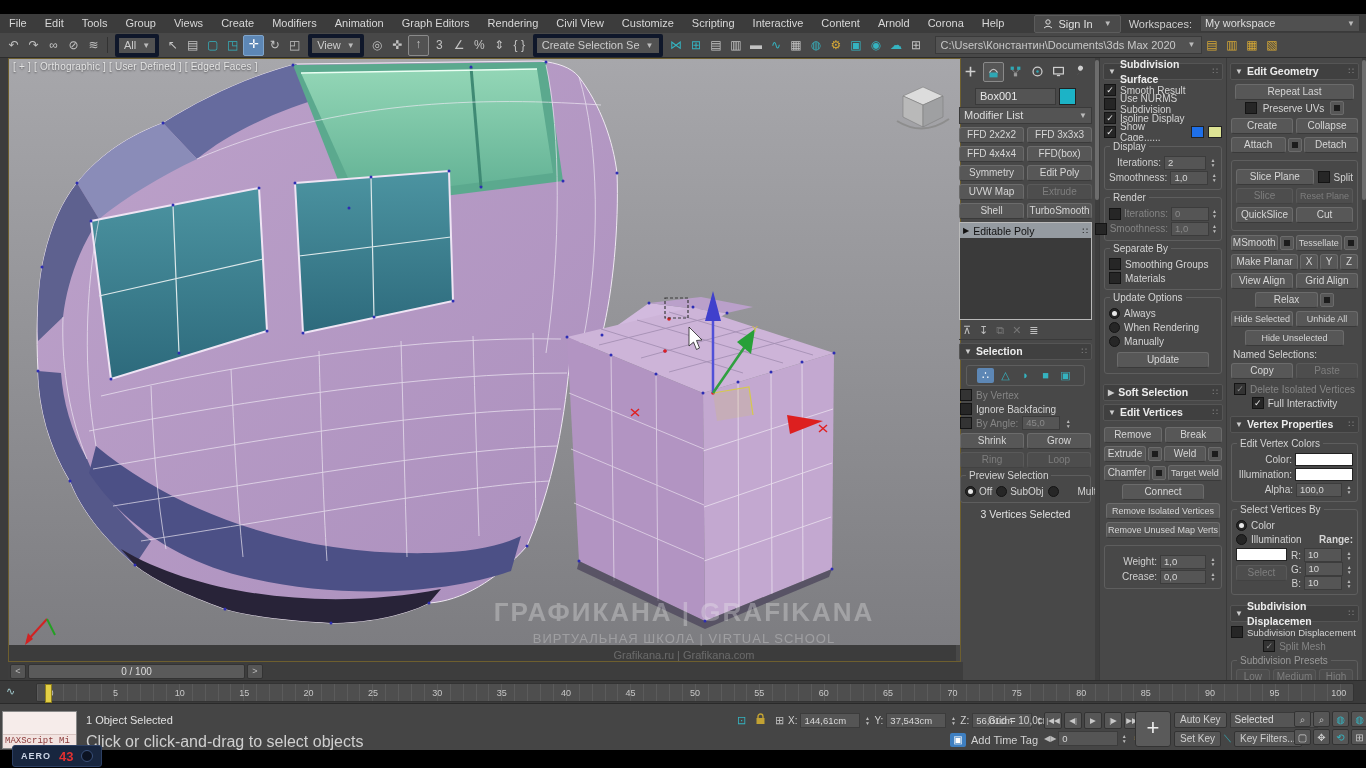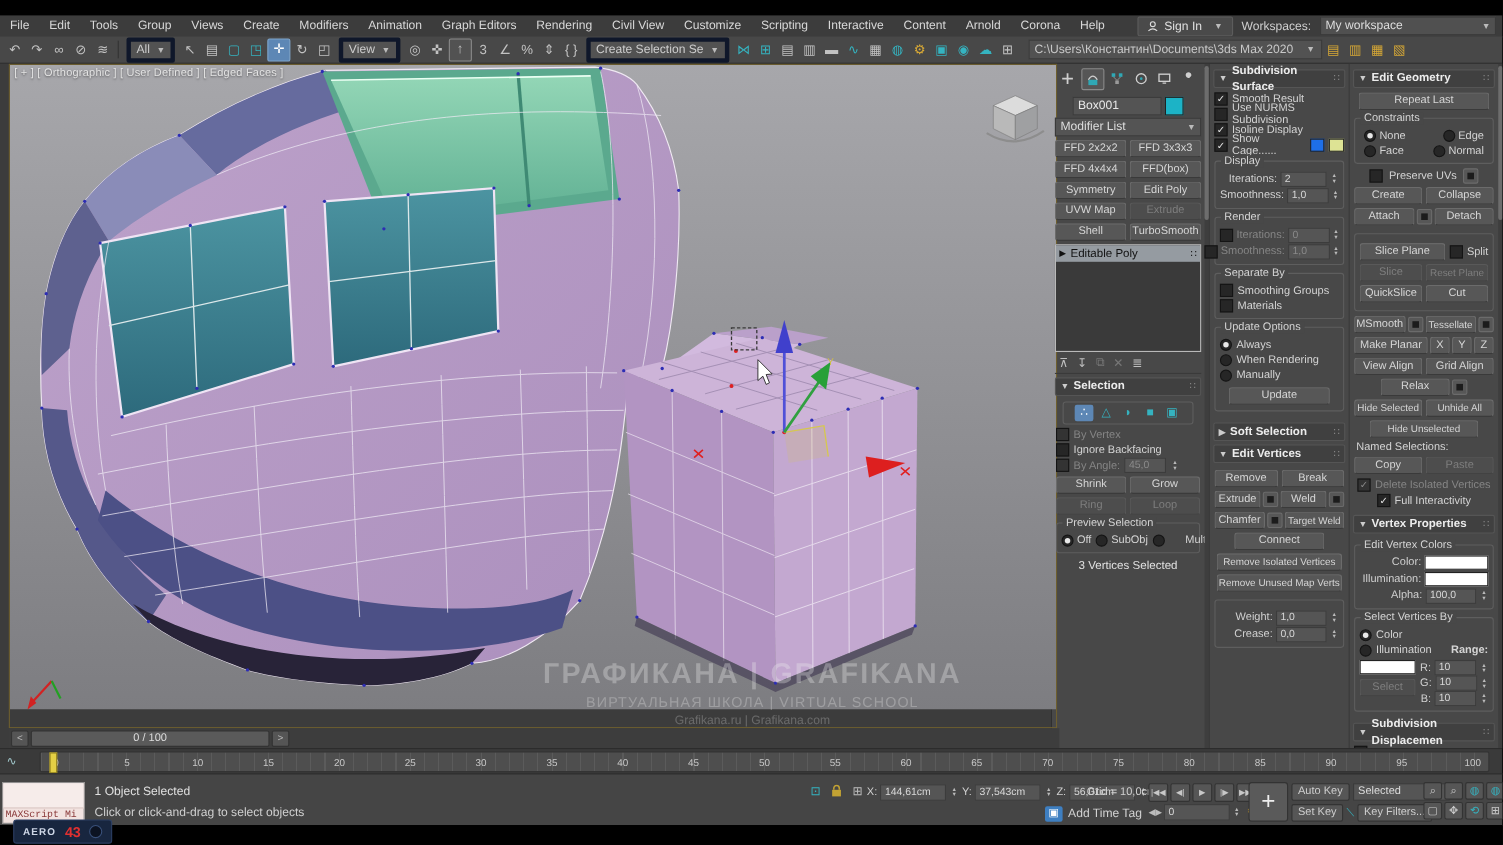--- a/index.html
+++ b/index.html
@@ -121,21 +121,21 @@
   .ticks{position:absolute;left:0;right:0;top:4px;display:flex;justify-content:space-between;padding:0 4px;}
   .tick{font-size:9px;color:#c8c8c8;width:20px;text-align:center;}
   .playhead{position:absolute;left:8px;top:0;width:5px;height:17px;background:#e3cf45;border:1px solid #8f7f1d;}
   
   .statusbar{position:absolute;top:703px;left:0;width:1366px;height:47px;background:#454545;
              border-top:1px solid #2a2a2a;}
   .mxs{position:absolute;left:2px;top:7px;width:73px;height:36px;background:#f2e3e0;border:1px solid #888;}
   .mxs-top{height:22px;background:#f6ecea;border-bottom:1px solid #d8c4c0;}
   .mxs-txt{font-family:"Liberation Mono",monospace;font-size:9px;color:#8b3a3a;padding:1px 2px;white-space:nowrap;overflow:hidden;}
   .sb-status{position:absolute;left:86px;top:10px;color:#e0e0e0;font-size:11px;}
-  .sb-prompt{position:absolute;left:86px;top:29px;color:#cfcfcf;font-size:11px;}
+  .sb-prompt{position:absolute;left:86px;top:29px;color:#cfcfcf;font-size:16px;}
   .sb-ico{position:absolute;top:9px;width:17px;height:15px;text-align:center;line-height:15px;font-size:11px;color:#bdbdbd;}
   .coordrow{position:absolute;left:788px;top:9px;display:flex;align-items:center;gap:3px;}
   .coordrow .cl{font-size:10px;color:#d0d0d0;}
   .cfield{background:#555;border:1px solid #3c3c3c;height:13px;line-height:13px;padding:0 3px;
           color:#d8d8d8;font-size:9.5px;width:52px;}
   .gridlbl{position:absolute;left:988px;top:11px;font-size:10px;color:#d0d0d0;}
   .timetag{position:absolute;left:950px;top:29px;display:flex;align-items:center;gap:5px;}
   .tt-ico{width:16px;height:14px;background:#3e7fc1;border-radius:2px;color:#fff;font-size:10px;
           text-align:center;line-height:14px;}
   .playback{position:absolute;left:1044px;top:8px;display:flex;gap:2px;}
@@ -762,43 +762,20 @@
 
       <div class="col col3">
         <div class="rollout">
           <div class="rhead">
             <span class="arr">▼</span>
             <span>Edit Geometry</span>
             <span class="dots">∷</span>
           </div>
           <div class="rbody">
             <div class="btn" style="margin:1px 4px">Repeat Last</div>
-            <div class="group">
-              <span class="glabel">Constraints</span>
-              <div class="crow" style="justify-content:space-between;padding:0 4px">
-                <span style="display:flex;gap:3px;align-items:center">
-                  <span class="rad on"></span>
-                  <span>None</span>
-                </span>
-                <span style="display:flex;gap:3px;align-items:center">
-                  <span class="rad"></span>
-                  <span>Edge</span>
-                </span>
-              </div>
-              <div class="crow" style="justify-content:space-between;padding:0 4px">
-                <span style="display:flex;gap:3px;align-items:center">
-                  <span class="rad"></span>
-                  <span>Face</span>
-                </span>
-                <span style="display:flex;gap:3px;align-items:center">
-                  <span class="rad"></span>
-                  <span>Normal</span>
-                </span>
-              </div>
-            </div>
             <div class="crow" style="justify-content:center;gap:6px">
               <span class="cb"></span>
               <span>Preserve UVs</span>
               <span class="sq">
                   <b></b>
                 </span>
             </div>
             <div class="grid2">
               <div class="btn">Create</div>
               <div class="btn">Collapse</div>

